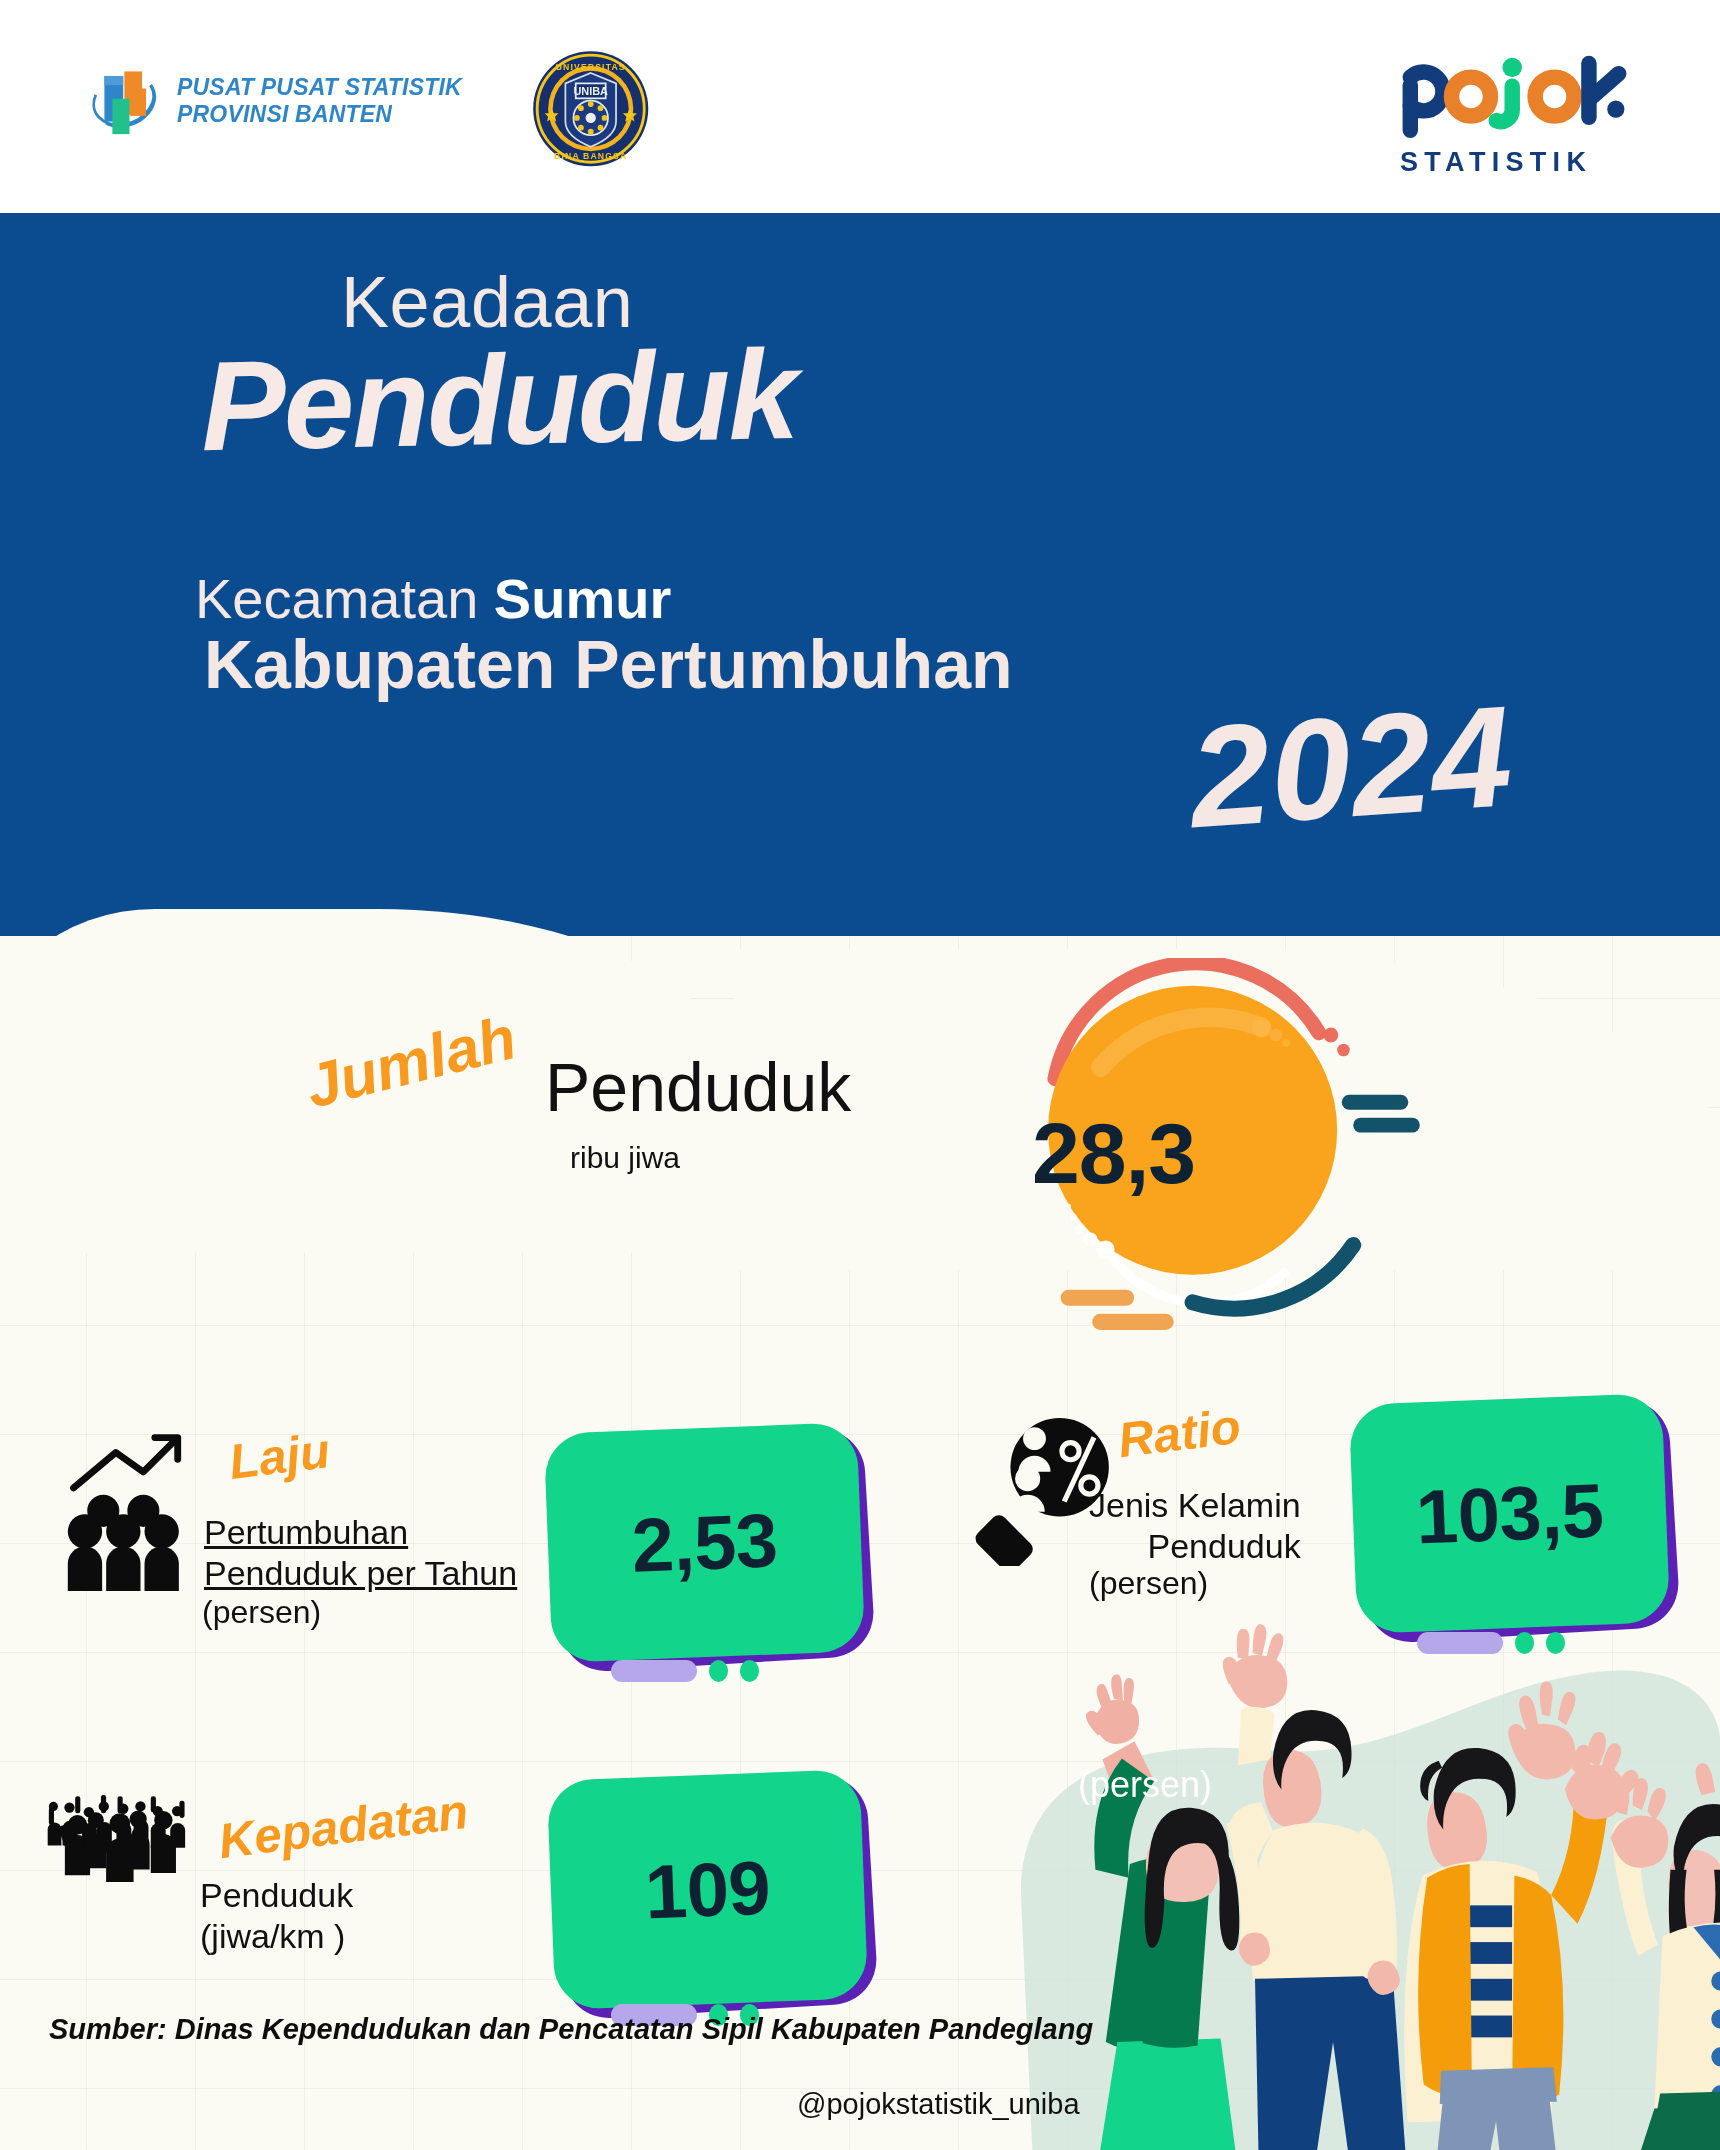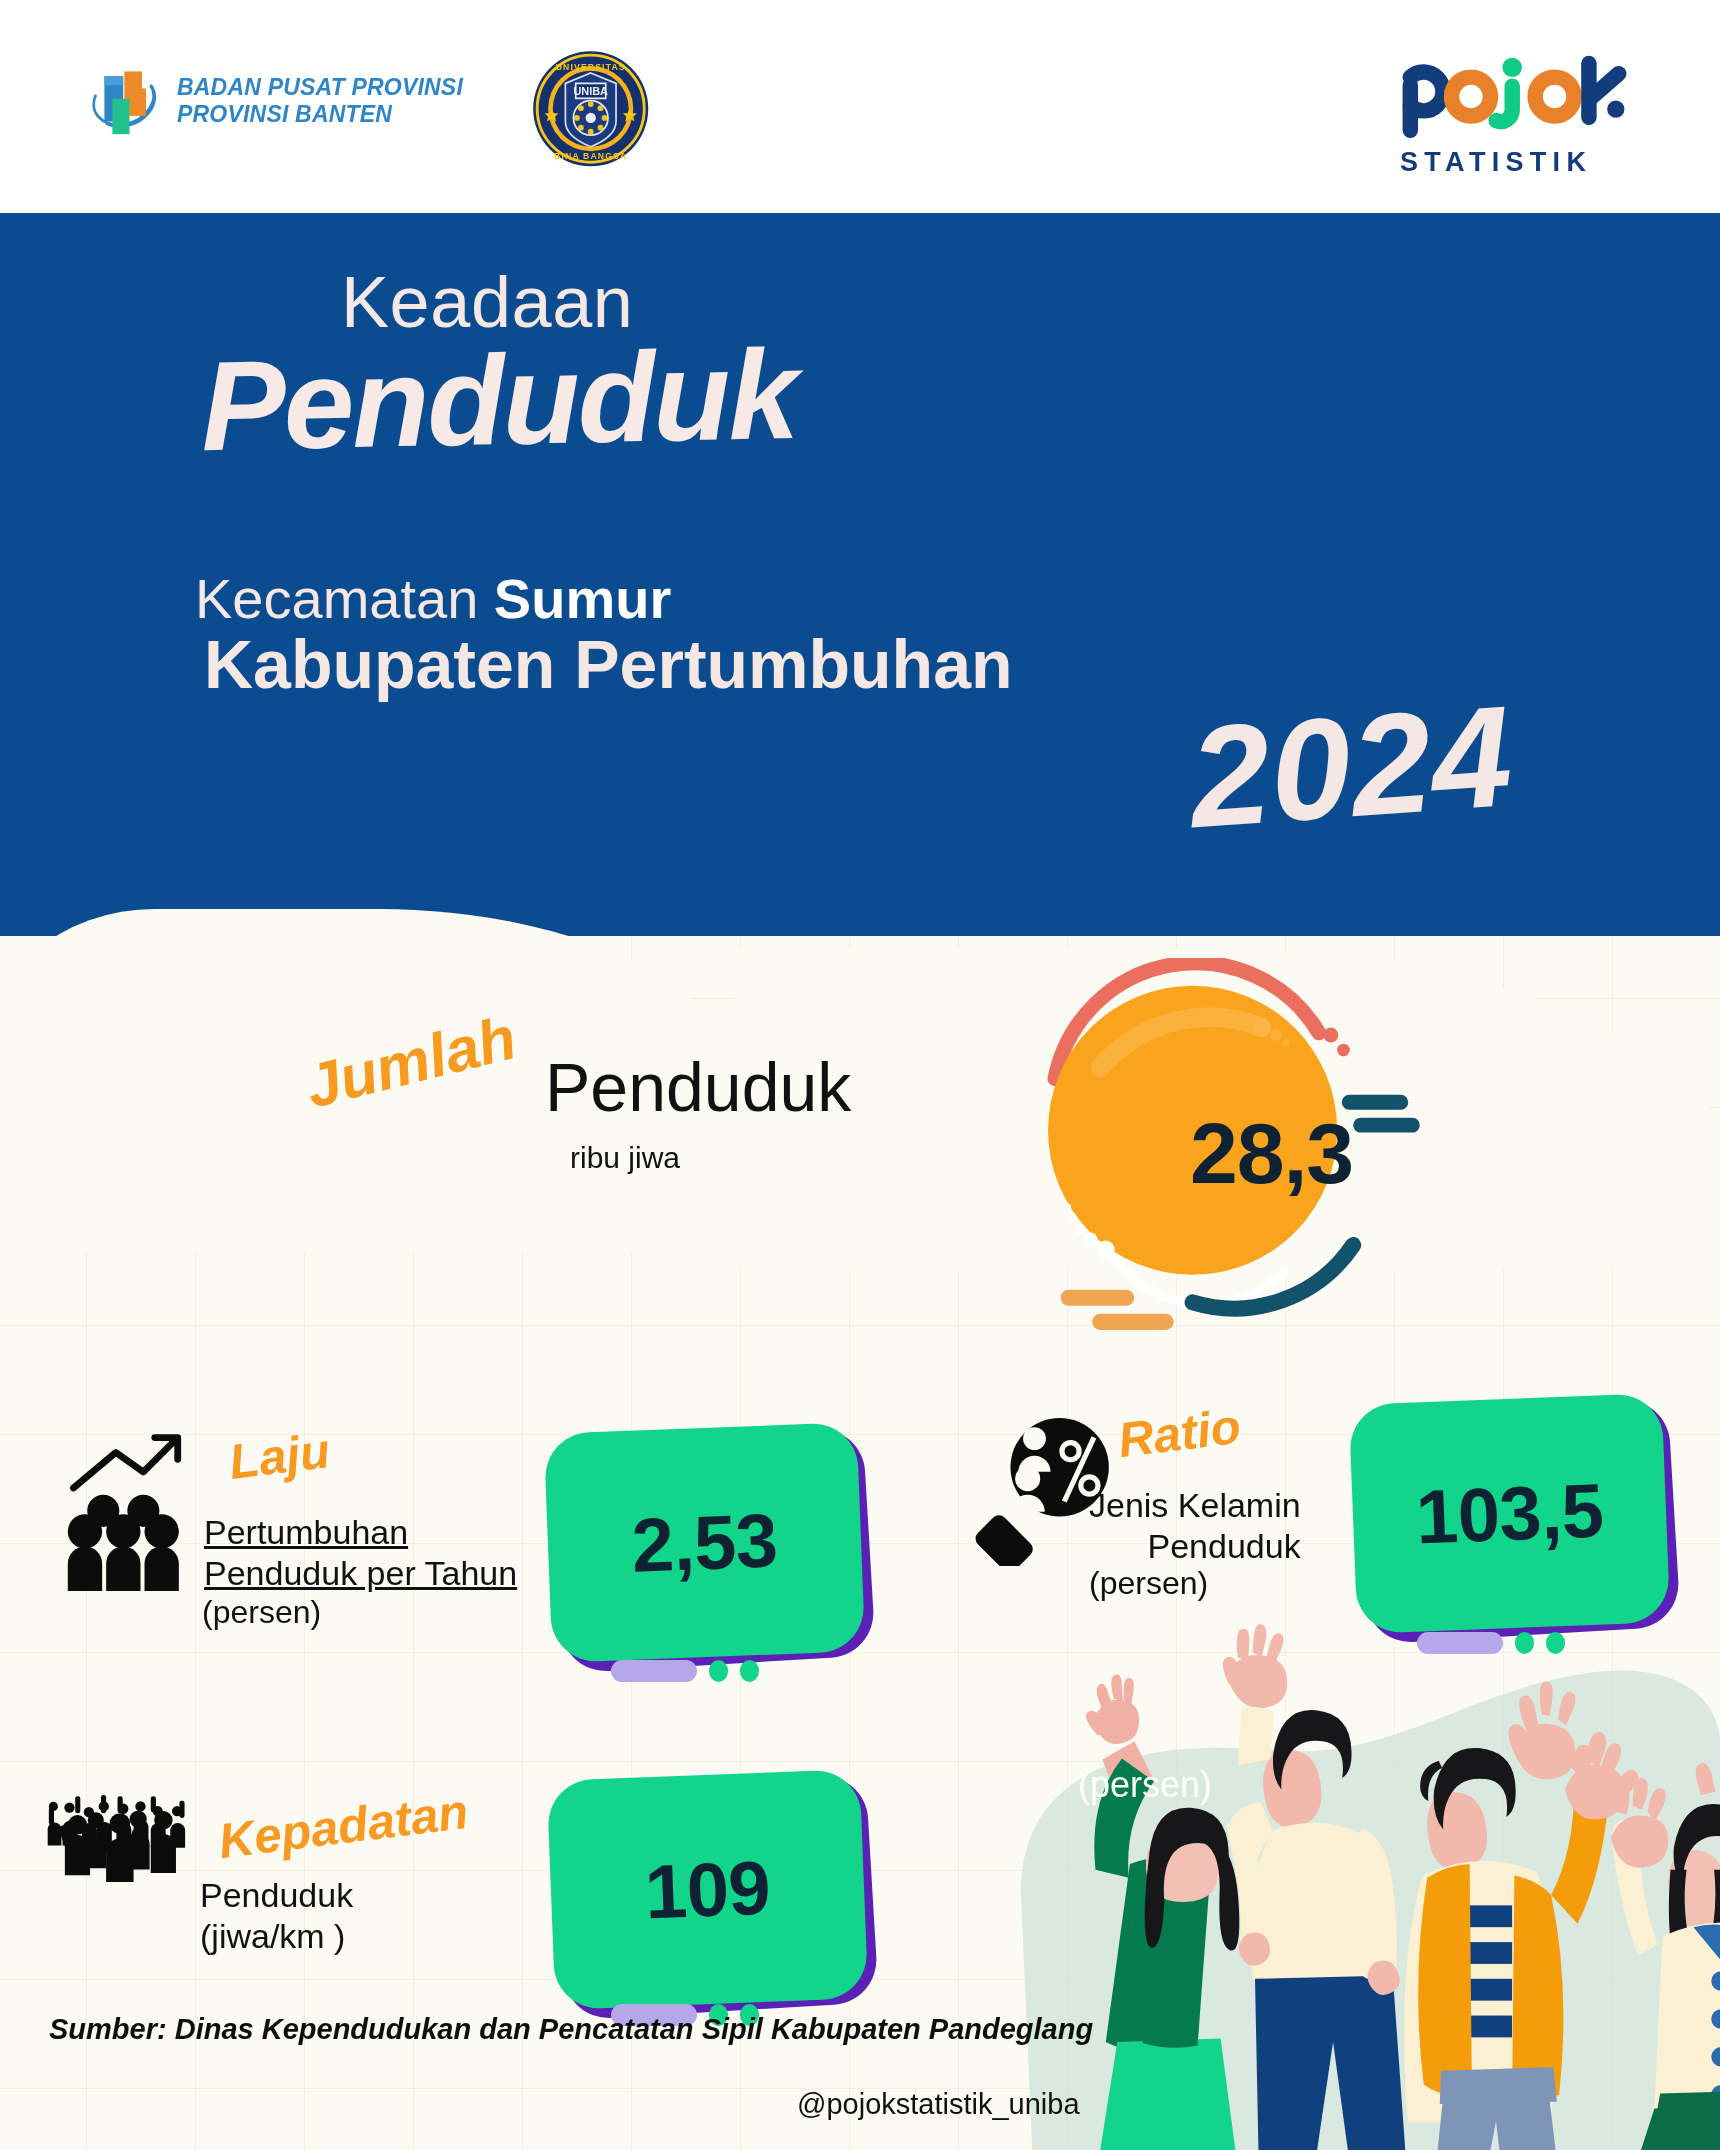--- a/index.html
+++ b/index.html
@@ -89,21 +89,21 @@
     transform:rotate(-14deg);font-family:"Liberation Sans",sans-serif;
   }
   #jumlah-lines{
     position:absolute;left:545px;top:1047px;z-index:6;text-align:left;
   }
   #jumlah-l1,#jumlah-l2{color:#111111;font-size:68px;line-height:1.2;font-weight:400;}
   #jumlah-unit{color:#111111;font-size:30px;margin-top:12.6px;margin-left:25px;}
   
   #circle-wrap{position:absolute;left:1032px;top:958px;width:413px;height:379px;z-index:6;}
   #circle-value{
-    position:absolute;left:0;top:146px;width:321px;text-align:right;
+    position:absolute;left:0;top:146px;width:321px;text-align:left;
     color:#0E2233;font-size:86px;font-weight:bold;font-family:"Liberation Sans",sans-serif;
     letter-spacing:-1.1px;
   }
   
   .stat{position:absolute;z-index:6;}
   .stat-icon{position:absolute;}
   .stat-script{
     position:absolute;color:#F79A1F;font-size:49px;font-weight:bold;font-style:italic;
     transform:rotate(-7deg);font-family:"Liberation Sans",sans-serif;white-space:nowrap;
   }
@@ -166,21 +166,21 @@
         <path d="M12 55 A54 42 -22 1 0 108 38" fill="none" stroke="#2E86C8" stroke-width="5"></path>
         <path d="M108 38 A54 42 -22 0 1 30 105" fill="none" stroke="#2E86C8" stroke-width="5"></path>
         <rect x="27" y="22" width="33" height="80" fill="#2E86C8"></rect>
         <rect x="27" y="22" width="33" height="16" fill="#4F9BD6"></rect>
         <rect x="62" y="14" width="31" height="76" fill="#EE8B28"></rect>
         <rect x="41" y="62" width="30" height="62" fill="#22C08A"></rect>
         <rect x="72" y="44" width="28" height="48" fill="#EE8B28"></rect>
       </svg>
     </div>
     <div class="bps-text">
-      <div>BADAN PUSAT PROVINSI</div>
+      <div>PUSAT PUSAT STATISTIK</div>
       <div>PROVINSI BANTEN</div>
     </div>
   </div>
 
   <div class="logo-uniba">
     <svg width="118" height="118" viewBox="0 0 205 205">
       <circle cx="102" cy="102" r="100" fill="#16306E"></circle>
       <circle cx="102" cy="102" r="93" fill="none" stroke="#F5C518" stroke-width="5"></circle>
       <circle cx="102" cy="102" r="74" fill="#F5B21A"></circle>
       <circle cx="102" cy="102" r="66" fill="#16306E"></circle>

